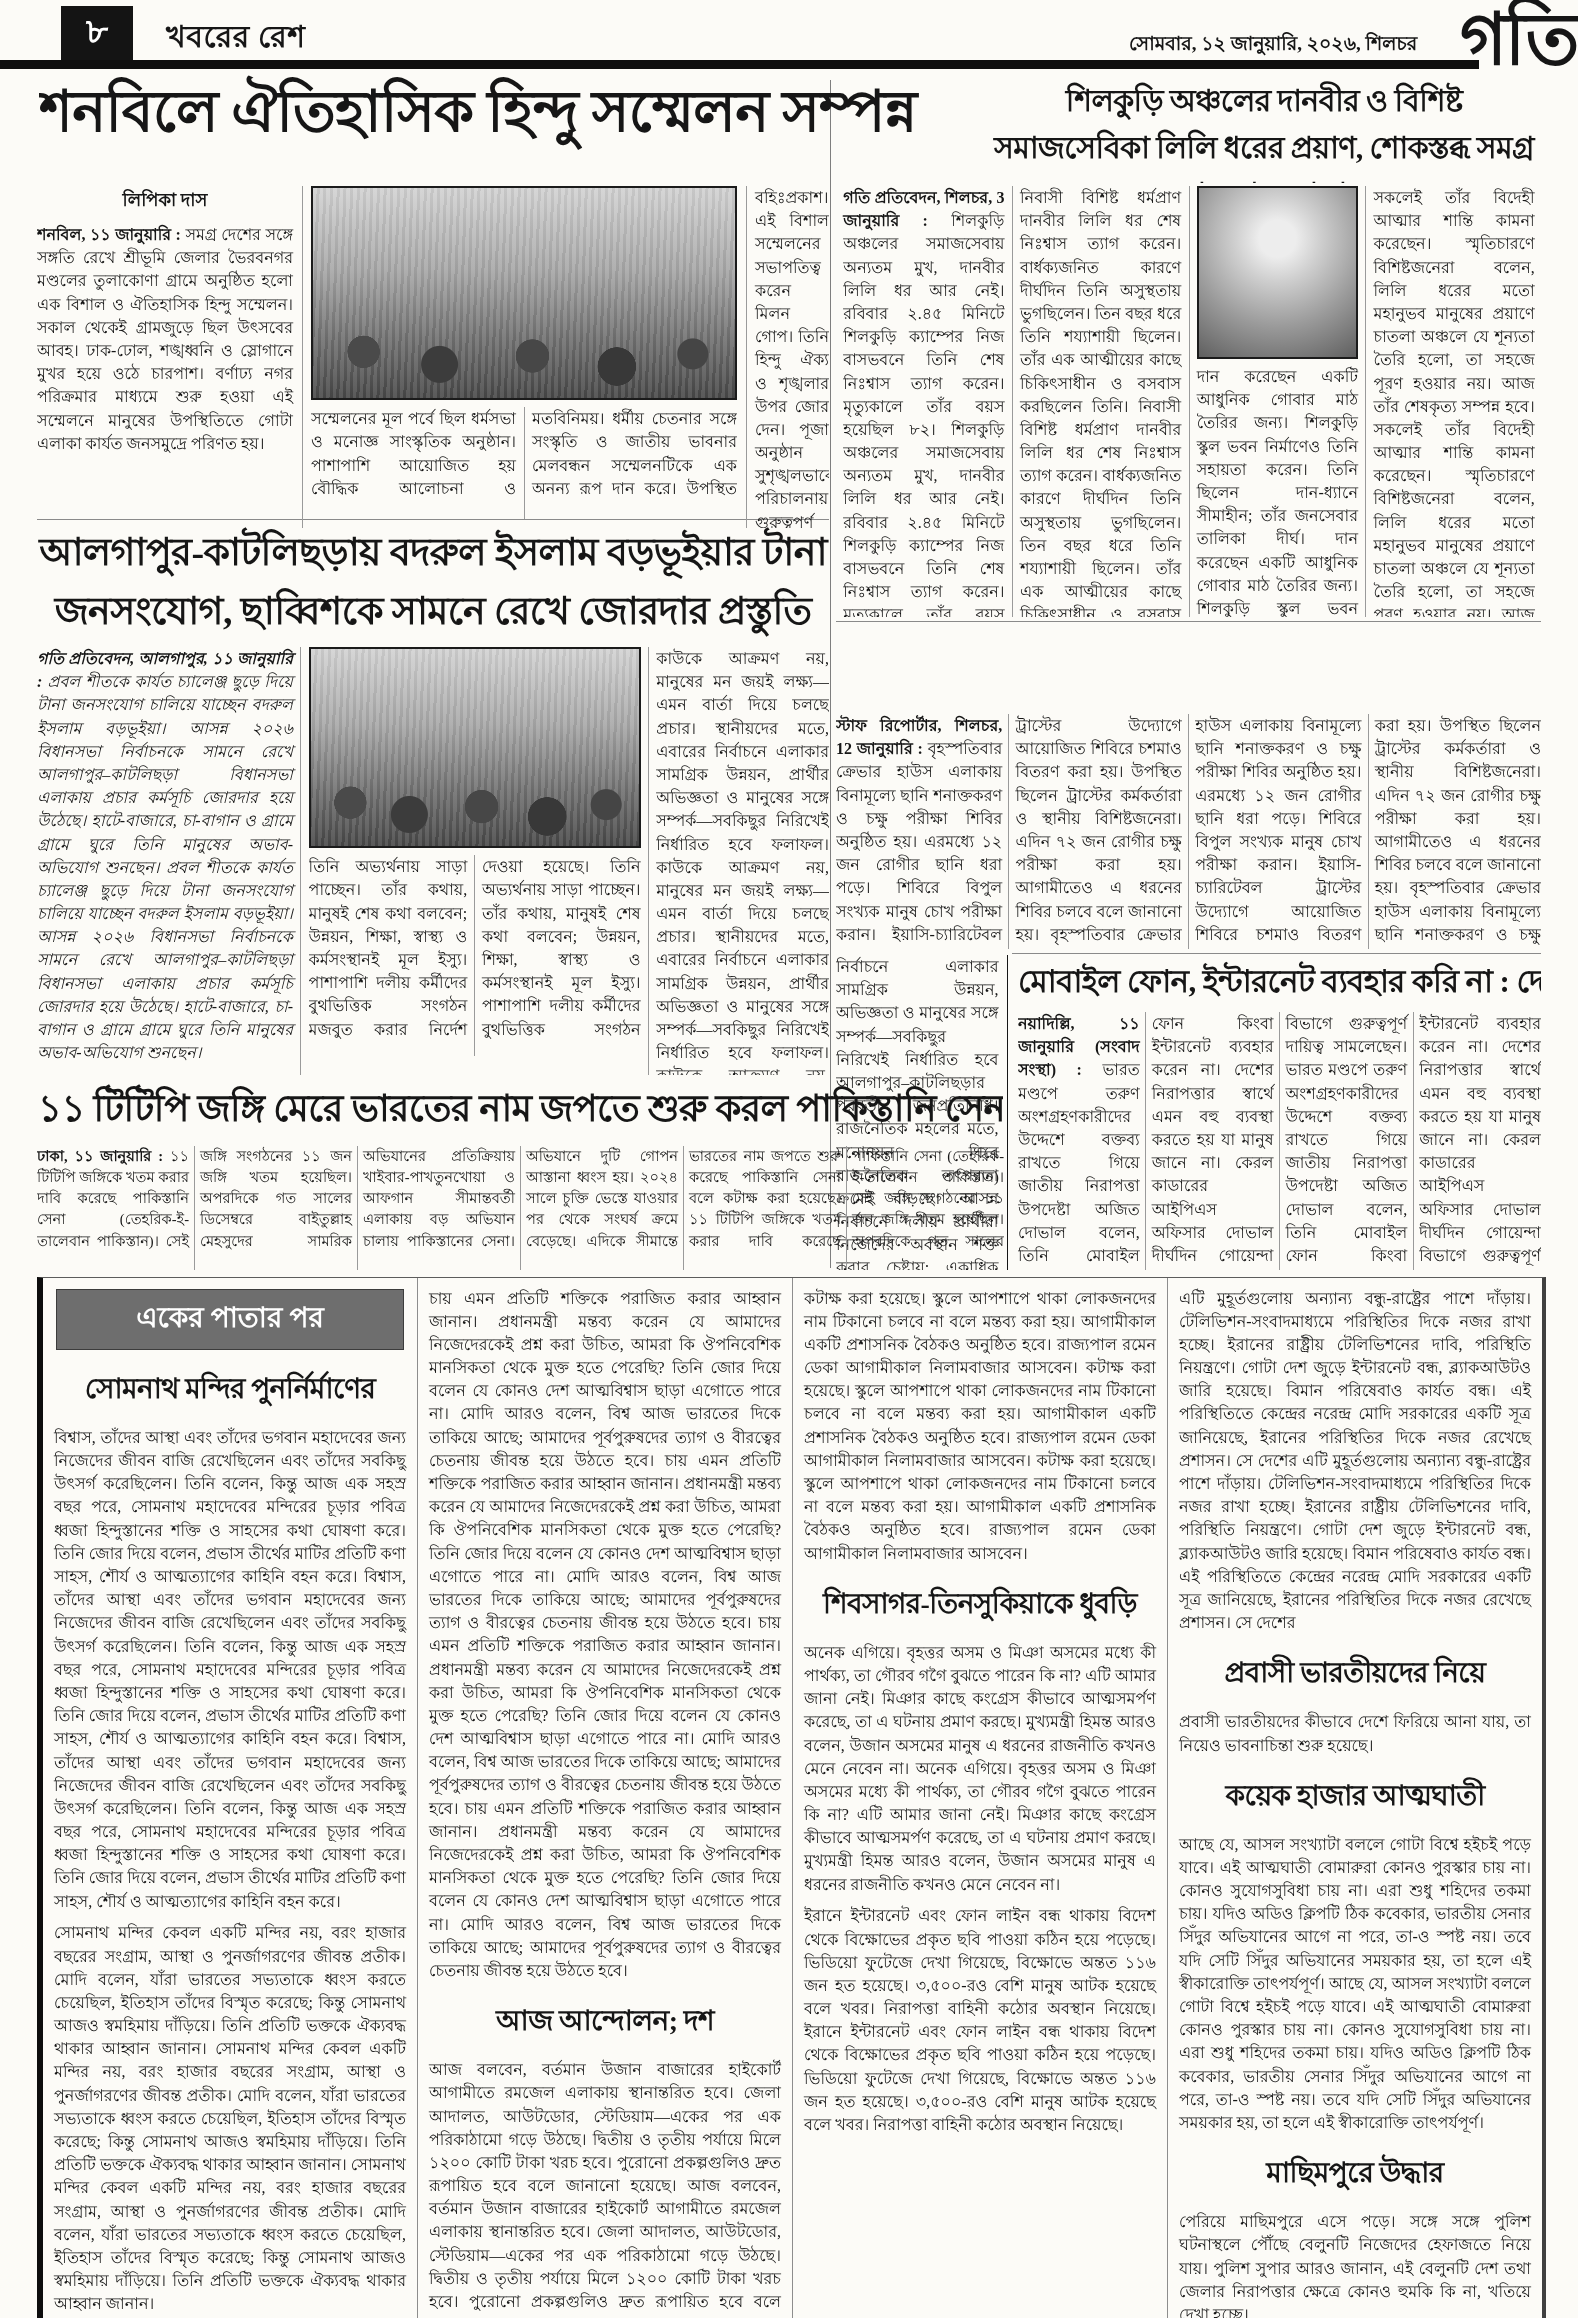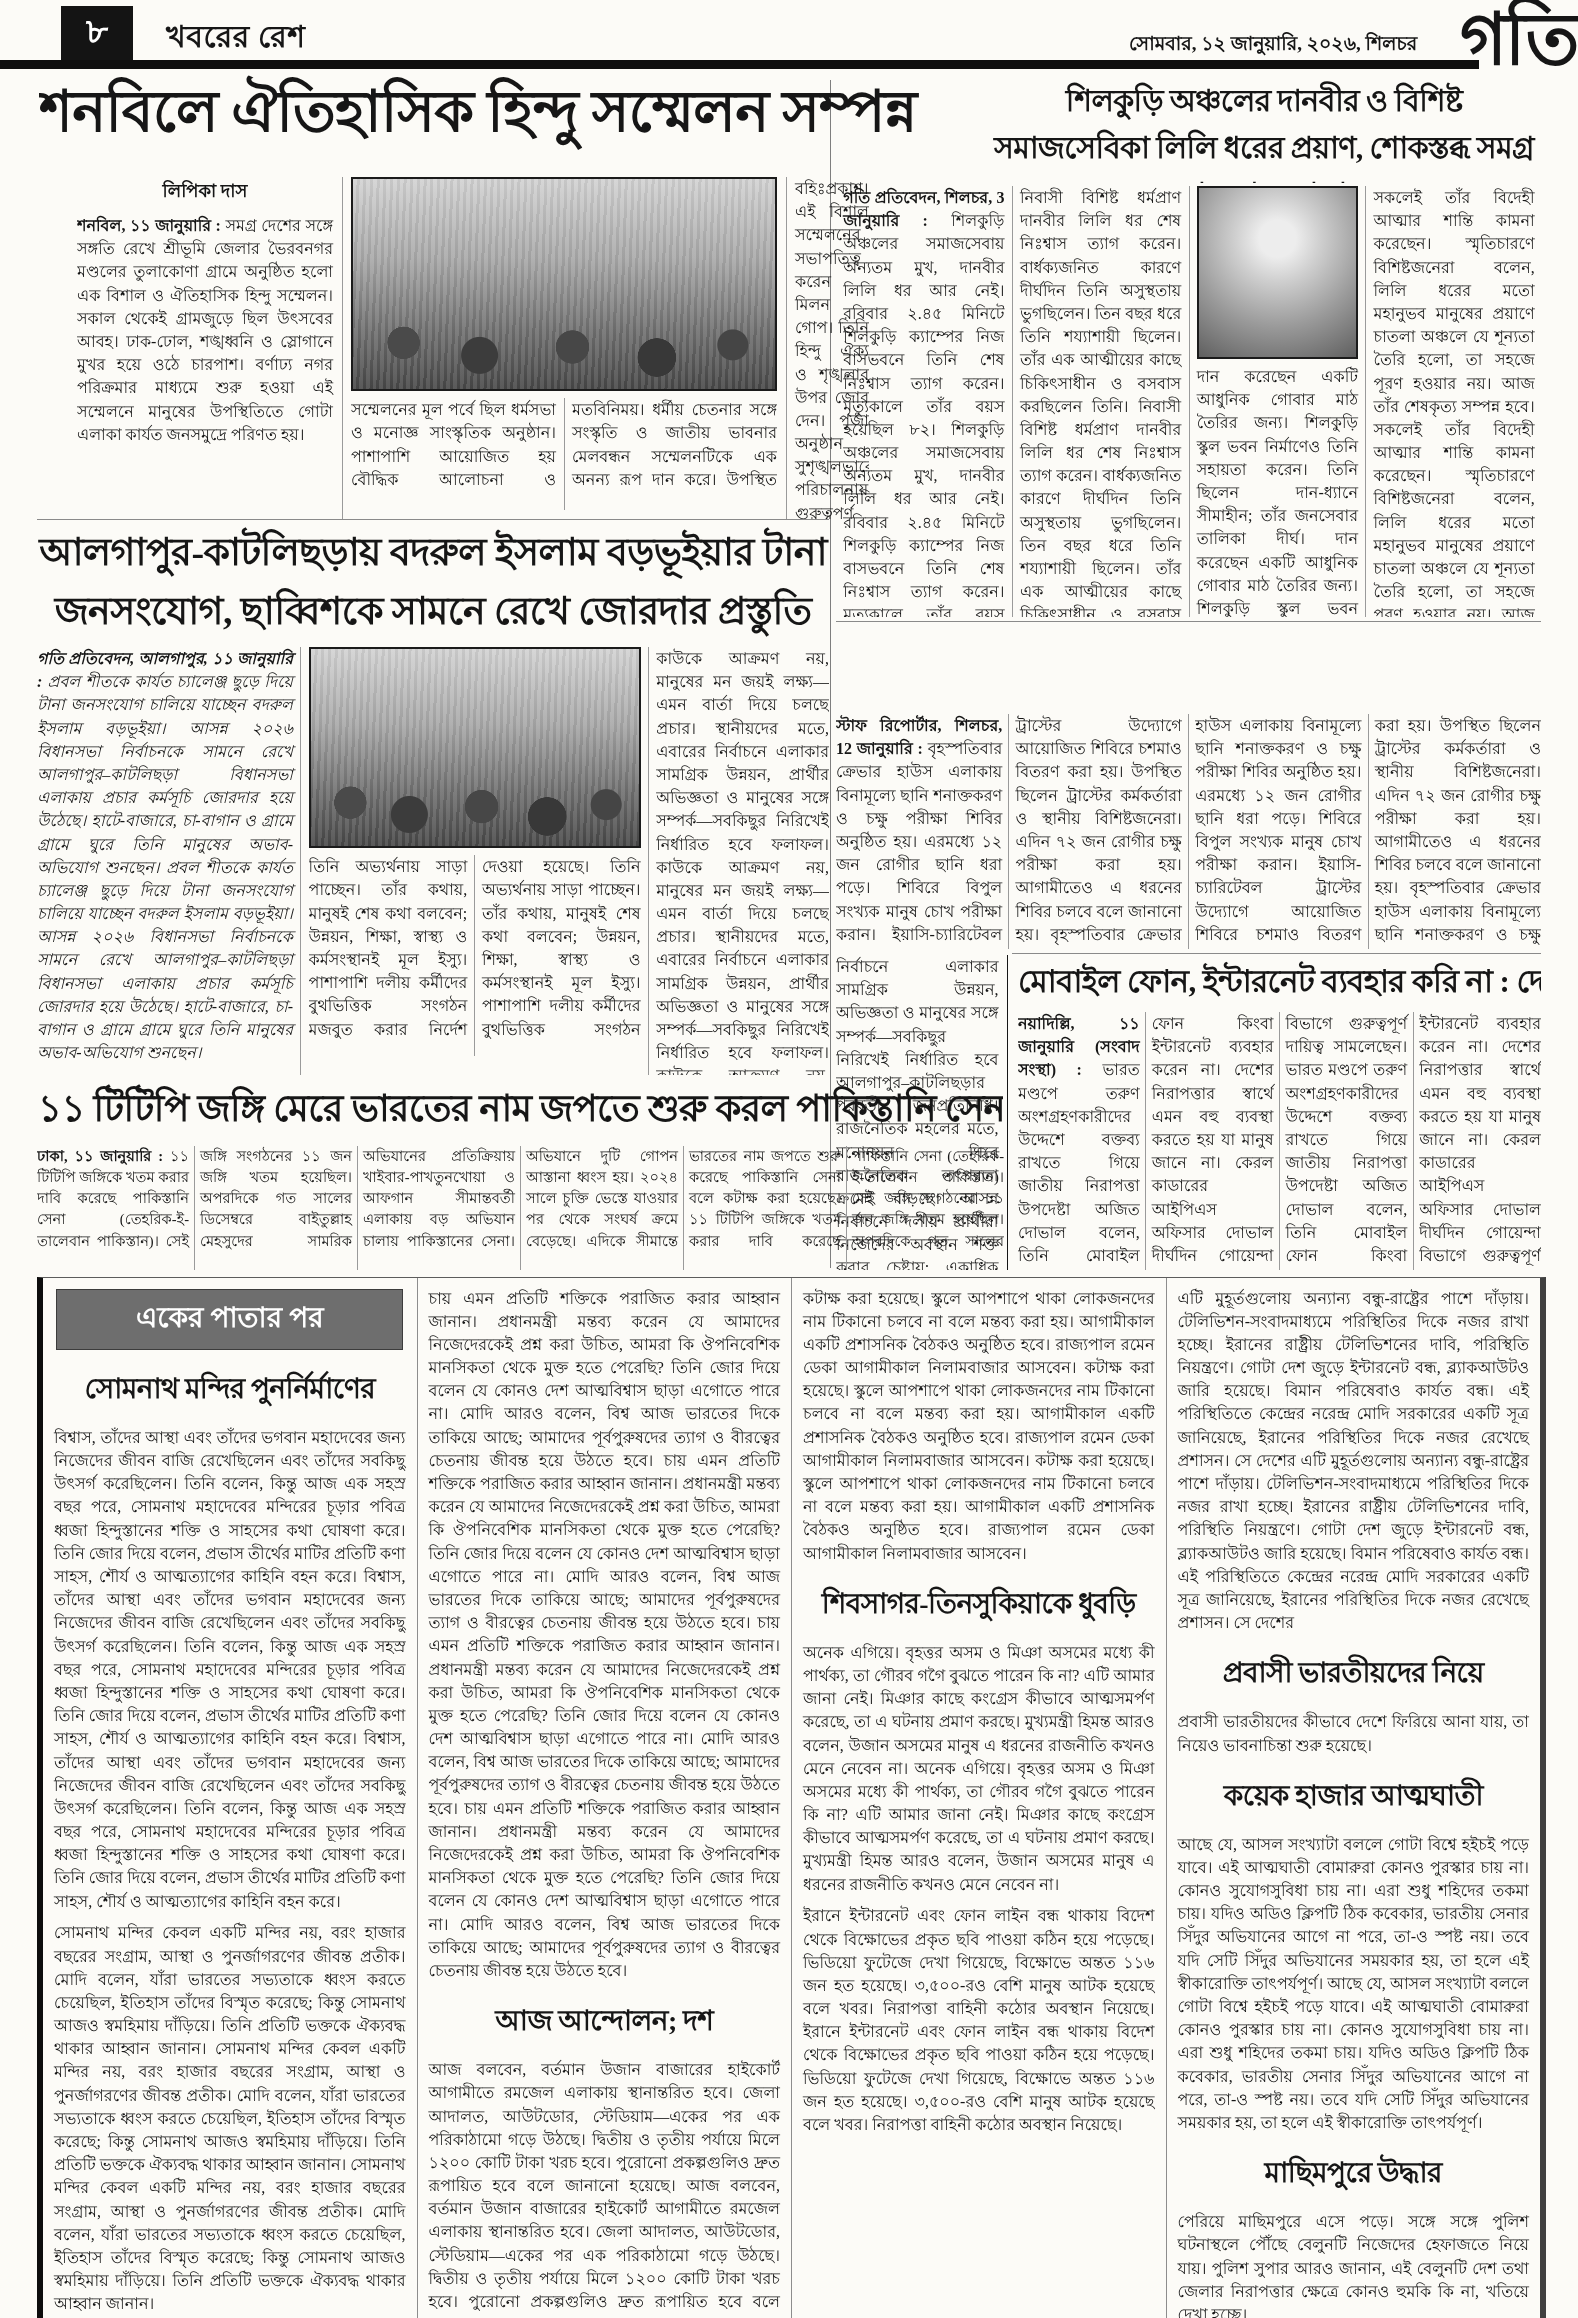--- a/index.html
+++ b/index.html
@@ -26,21 +26,21 @@
          text-align:center;overflow:hidden;}
   #r3-hl{left:1018px;top:957px;width:523px;height:49px;font-size:31px;white-space:nowrap;
          text-align:center;overflow:hidden;}
   #a3-hl{left:38px;top:1079px;width:965px;height:61px;font-size:37px;white-space:nowrap;
          text-align:center;overflow:hidden;}
   
   .bt{font-size:16px;line-height:1.45;text-align:justify;margin:0 0 8.5px 0;}
   .dl{font-weight:bold;}
   .byline{text-align:center;font-weight:bold;font-size:18px;margin:0 0 6px 0;}
   
-  #a1-body{left:37px;top:177px;width:792px;height:342px;display:flex;overflow:hidden;margin-left:40px;}
+  #a1-body{left:37px;top:186px;width:792px;height:342px;display:flex;overflow:hidden;}
   .a1c1{width:256px;padding-right:8.5px;overflow:hidden;}
   .a1mid{width:426px;padding:0 8.5px;border-left:0.6px solid #9a9a9a;border-right:0.6px solid #9a9a9a;overflow:hidden;}
   .a1two{column-count:2;column-gap:16px;column-rule:0.6px solid #9a9a9a;height:112px;overflow:hidden;}
   .a1c3{flex:1;padding-left:8.5px;overflow:hidden;}
   #r1-body{left:836px;top:186px;width:706px;height:431px;display:flex;overflow:hidden;}
   .r1col{width:25%;padding:0 7.3px;overflow:hidden;}
   .r1col + .r1col{border-left:0.6px solid #9a9a9a;}
   #a2-body{left:37px;top:647px;width:792px;height:428px;display:flex;overflow:hidden;}
   .a2c1{width:256px;padding-right:7.3px;overflow:hidden;font-style:italic;}
   .a2mid{width:332px;padding:0 7.3px;border-left:0.6px solid #9a9a9a;border-right:0.6px solid #9a9a9a;overflow:hidden;}
@@ -72,21 +72,21 @@
   #r1-photo{height:173px;margin-bottom:6px;}
   
   .vr{background:#7e7e7e;}
   #vr-main{left:830px;top:80px;width:1.2px;height:1188px;}
   .hr{background:#8a8a8a;}
   #hr-a{left:37px;top:519px;width:792px;height:1.2px;}
   #hr-b{left:836px;top:621px;width:705px;height:1.2px;}
   #hr-c{left:1012px;top:953px;width:529px;height:1.2px;}
   
   #bottom{left:37px;top:1277px;width:1509px;height:1042px;box-sizing:border-box;
-          border-left:6px solid #0d0d0d;border-right:6px solid #404040;border-top:1.2px solid #5c5c5c;
+          border-left:6px solid #0d0d0d;border-right:4px solid #404040;border-top:1.2px solid #5c5c5c;
           display:flex;background:#fcfbf7;overflow:hidden;}
   .bcol{flex:1;padding:8.5px 11px;overflow:hidden;}
   .bcol + .bcol{border-left:0.6px solid #8d8d8d;}
   #banner{margin:2.4px 2.4px 11px 2.4px;background:#6e6e6e;border:1.2px solid #3c3c3c;color:#ffffff;
           font-size:28px;font-weight:900;text-align:center;padding:6px 0;}
   .bhead{font-size:28px;font-weight:900;text-align:center;margin:17px 0 12px 0;letter-spacing:-0.6px;}
 </style>
 </head>
 <body>
 

